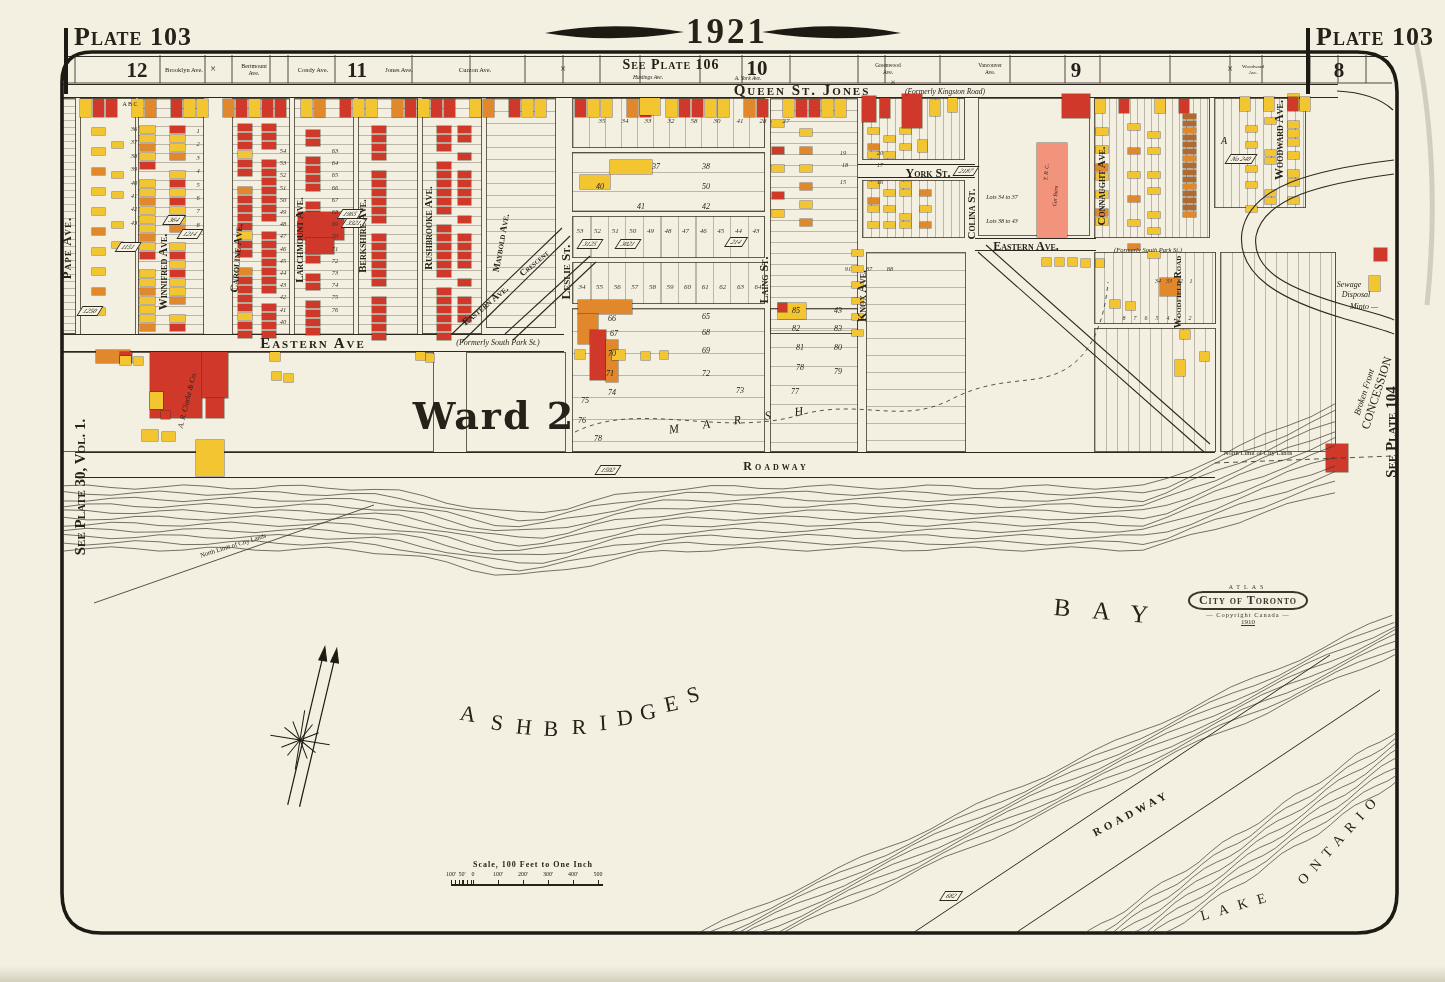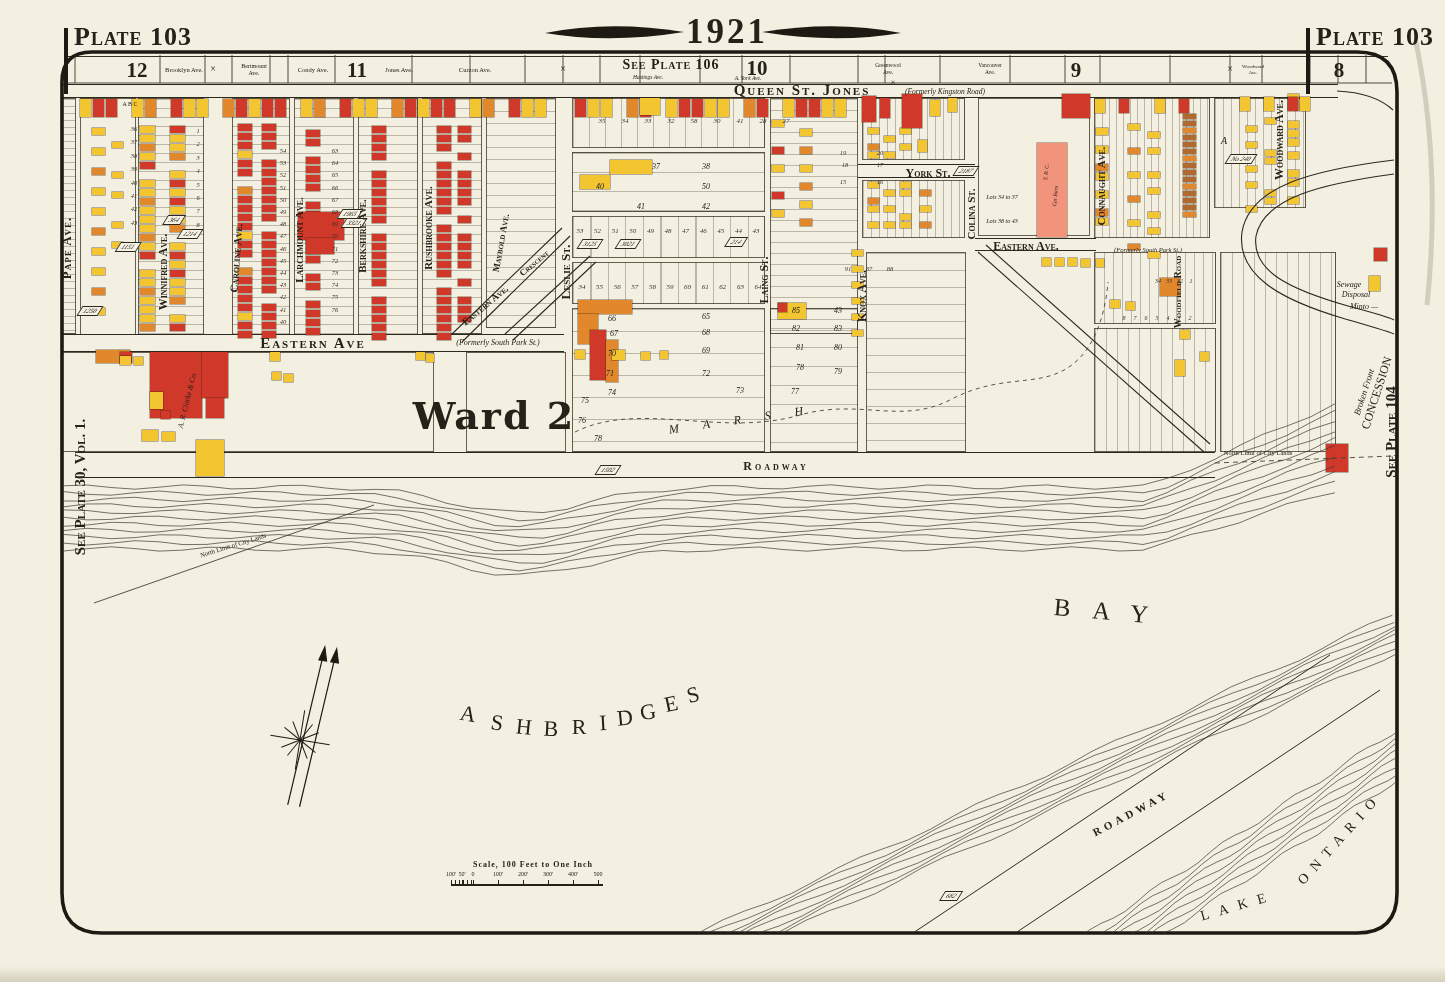--- a/index.html
+++ b/index.html
@@ -798,20 +798,26 @@
           <line x1="0" y1="0" x2="-17.3" y2="-10.0" stroke-width="1"></line>
           <line x1="0" y1="0" x2="-10.0" y2="-17.3" stroke-width="1"></line>
           <line x1="-2" y1="66" x2="10" y2="-92" stroke-width="1.2"></line>
           <polygon points="10,-96 6,-82 14,-82" fill="#1d1a14"></polygon>
           <line x1="10" y1="66" x2="22" y2="-92" stroke-width="1.2"></line>
           <polygon points="22,-96 18,-82 26,-82" fill="#1d1a14"></polygon>
         </g>
       </g>
   </svg>
 
+  <div id="stamp">
+    <div class="atlas">ATLAS</div>
+    <div><span class="city">City of Toronto</span></div>
+    <div class="copy">— Copyright Canada —</div>
+    <div class="yr">1910</div>
+  </div>
 
   <div id="scalebox">
     <div class="stitle">Scale, 100 Feet to One Inch</div>
     <div id="scalebar">
       <div class="bar"></div>
         <div class="sub"></div>
     <div class="tick" style="left: 8px;"></div>
         <div class="tlab" style="left: 8px;">100'</div>
         <div class="tick" style="left: 19px;"></div>
         <div class="tlab" style="left: 19px;">50'</div>

